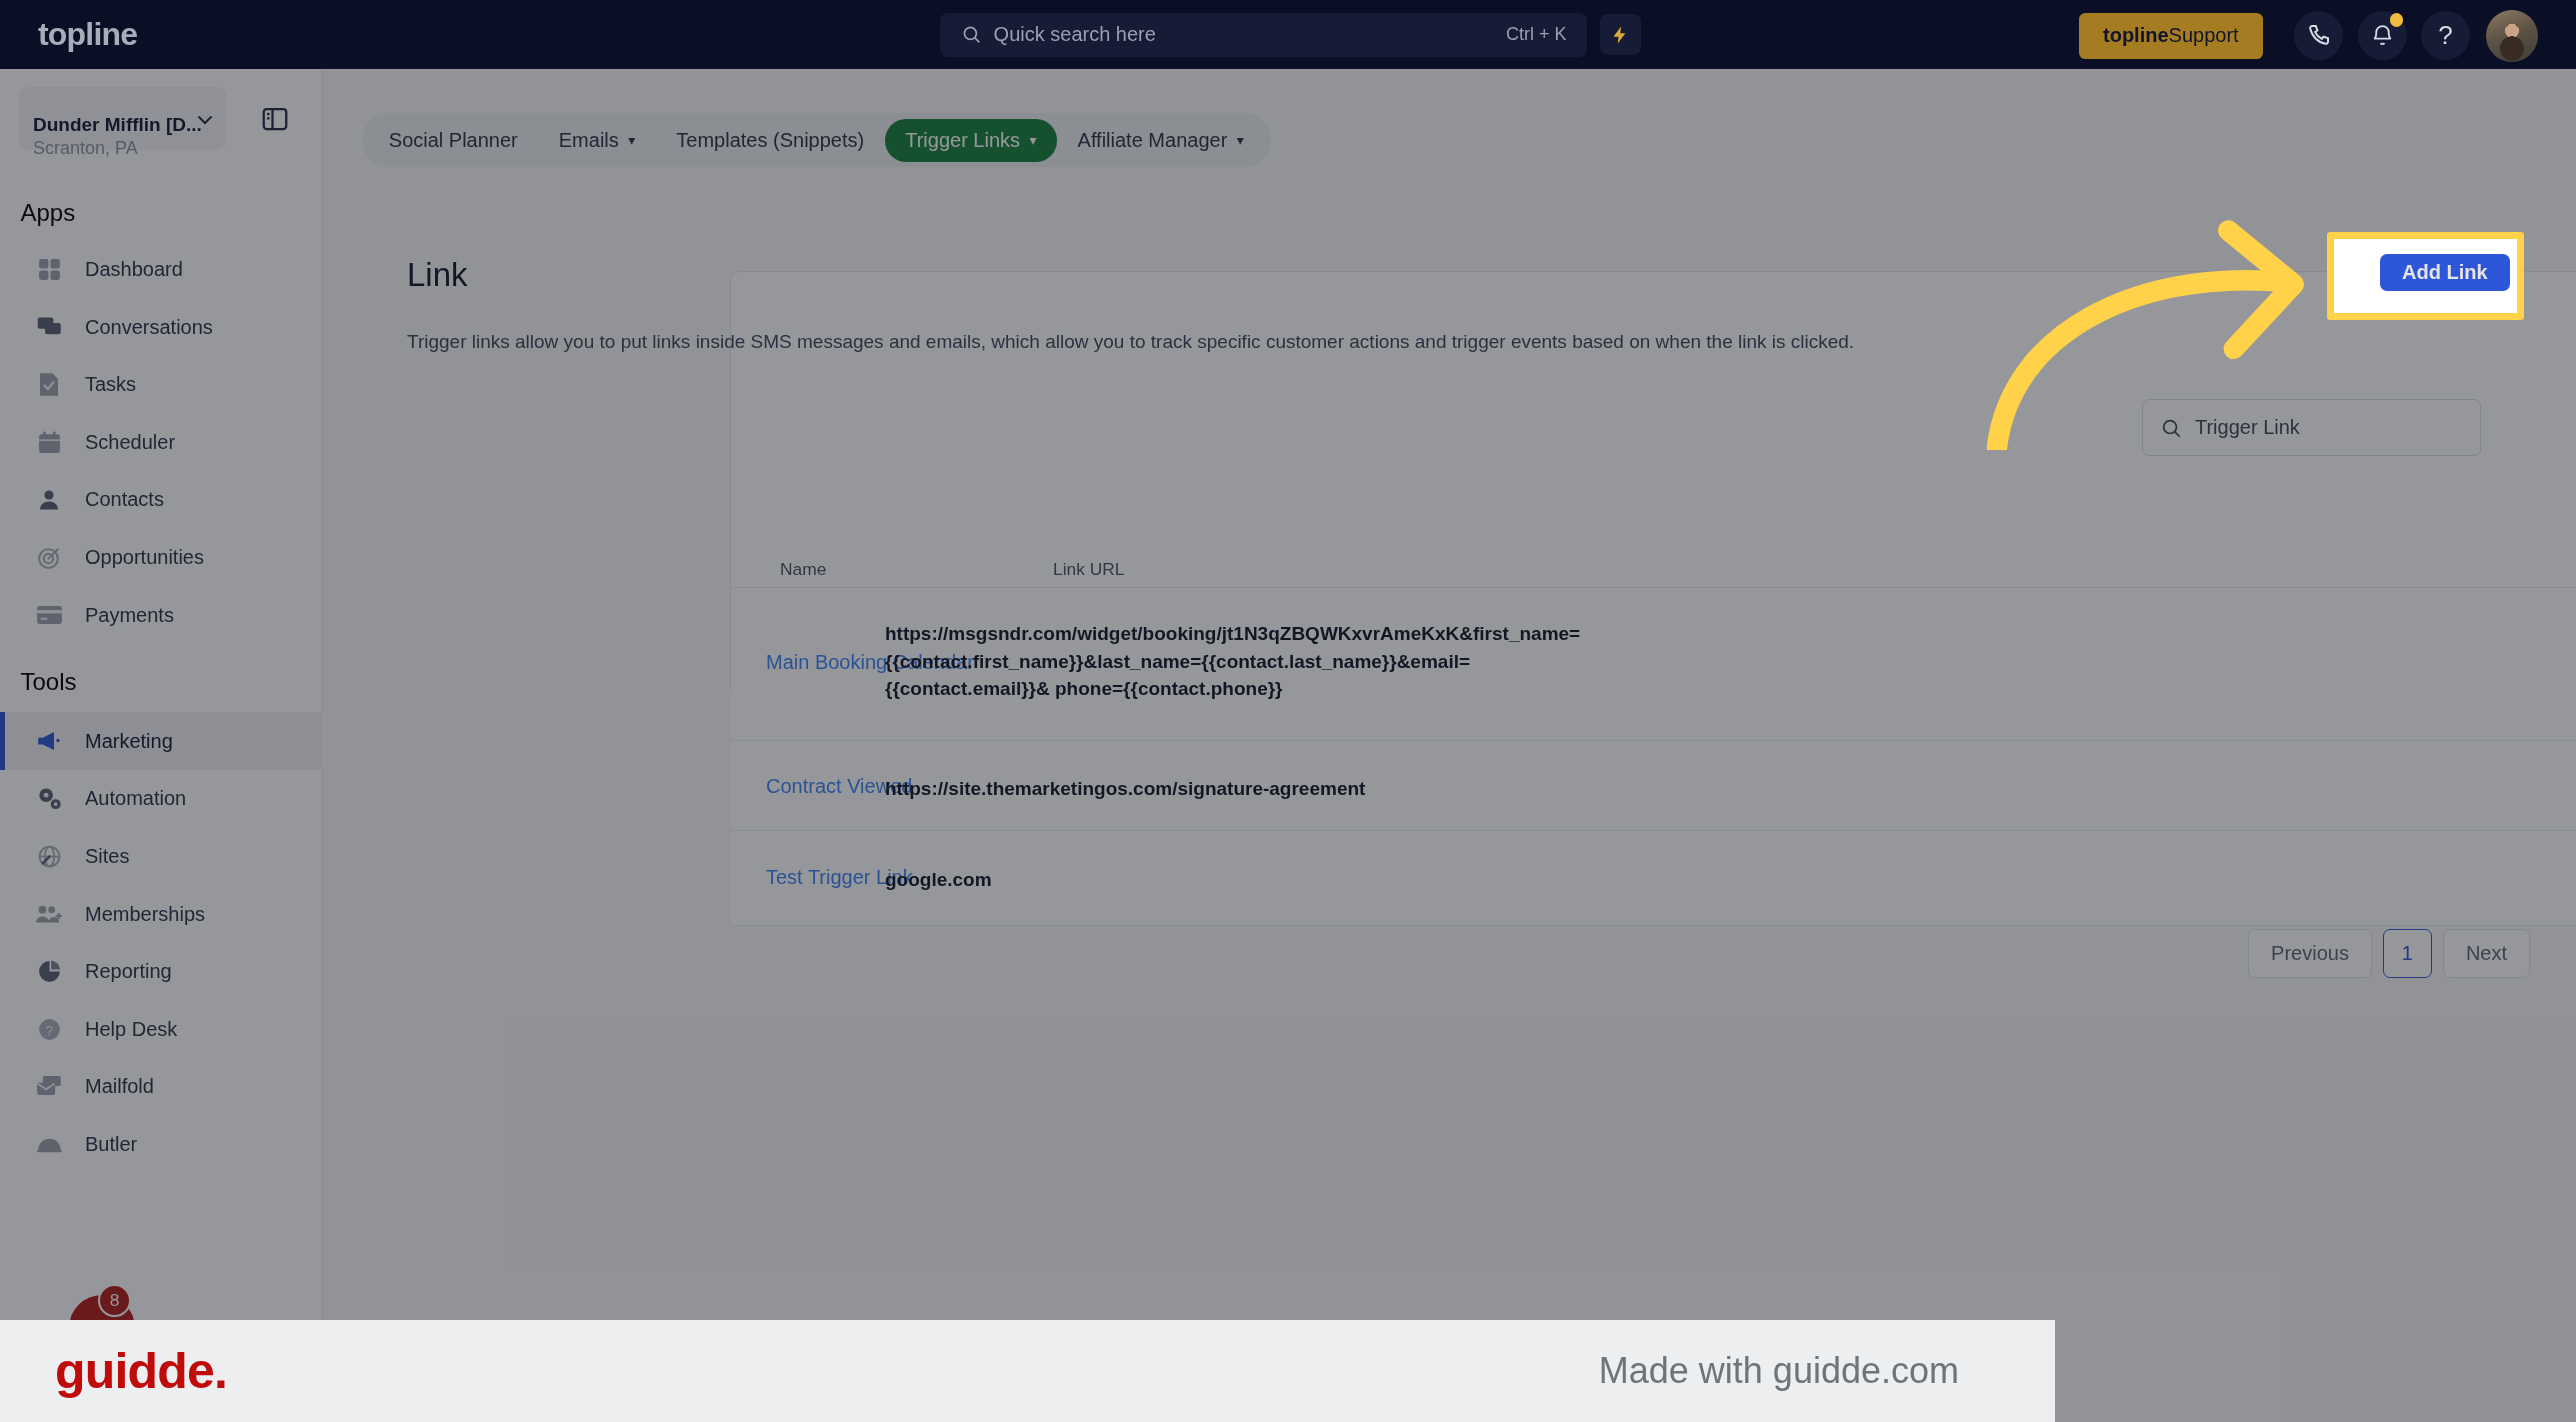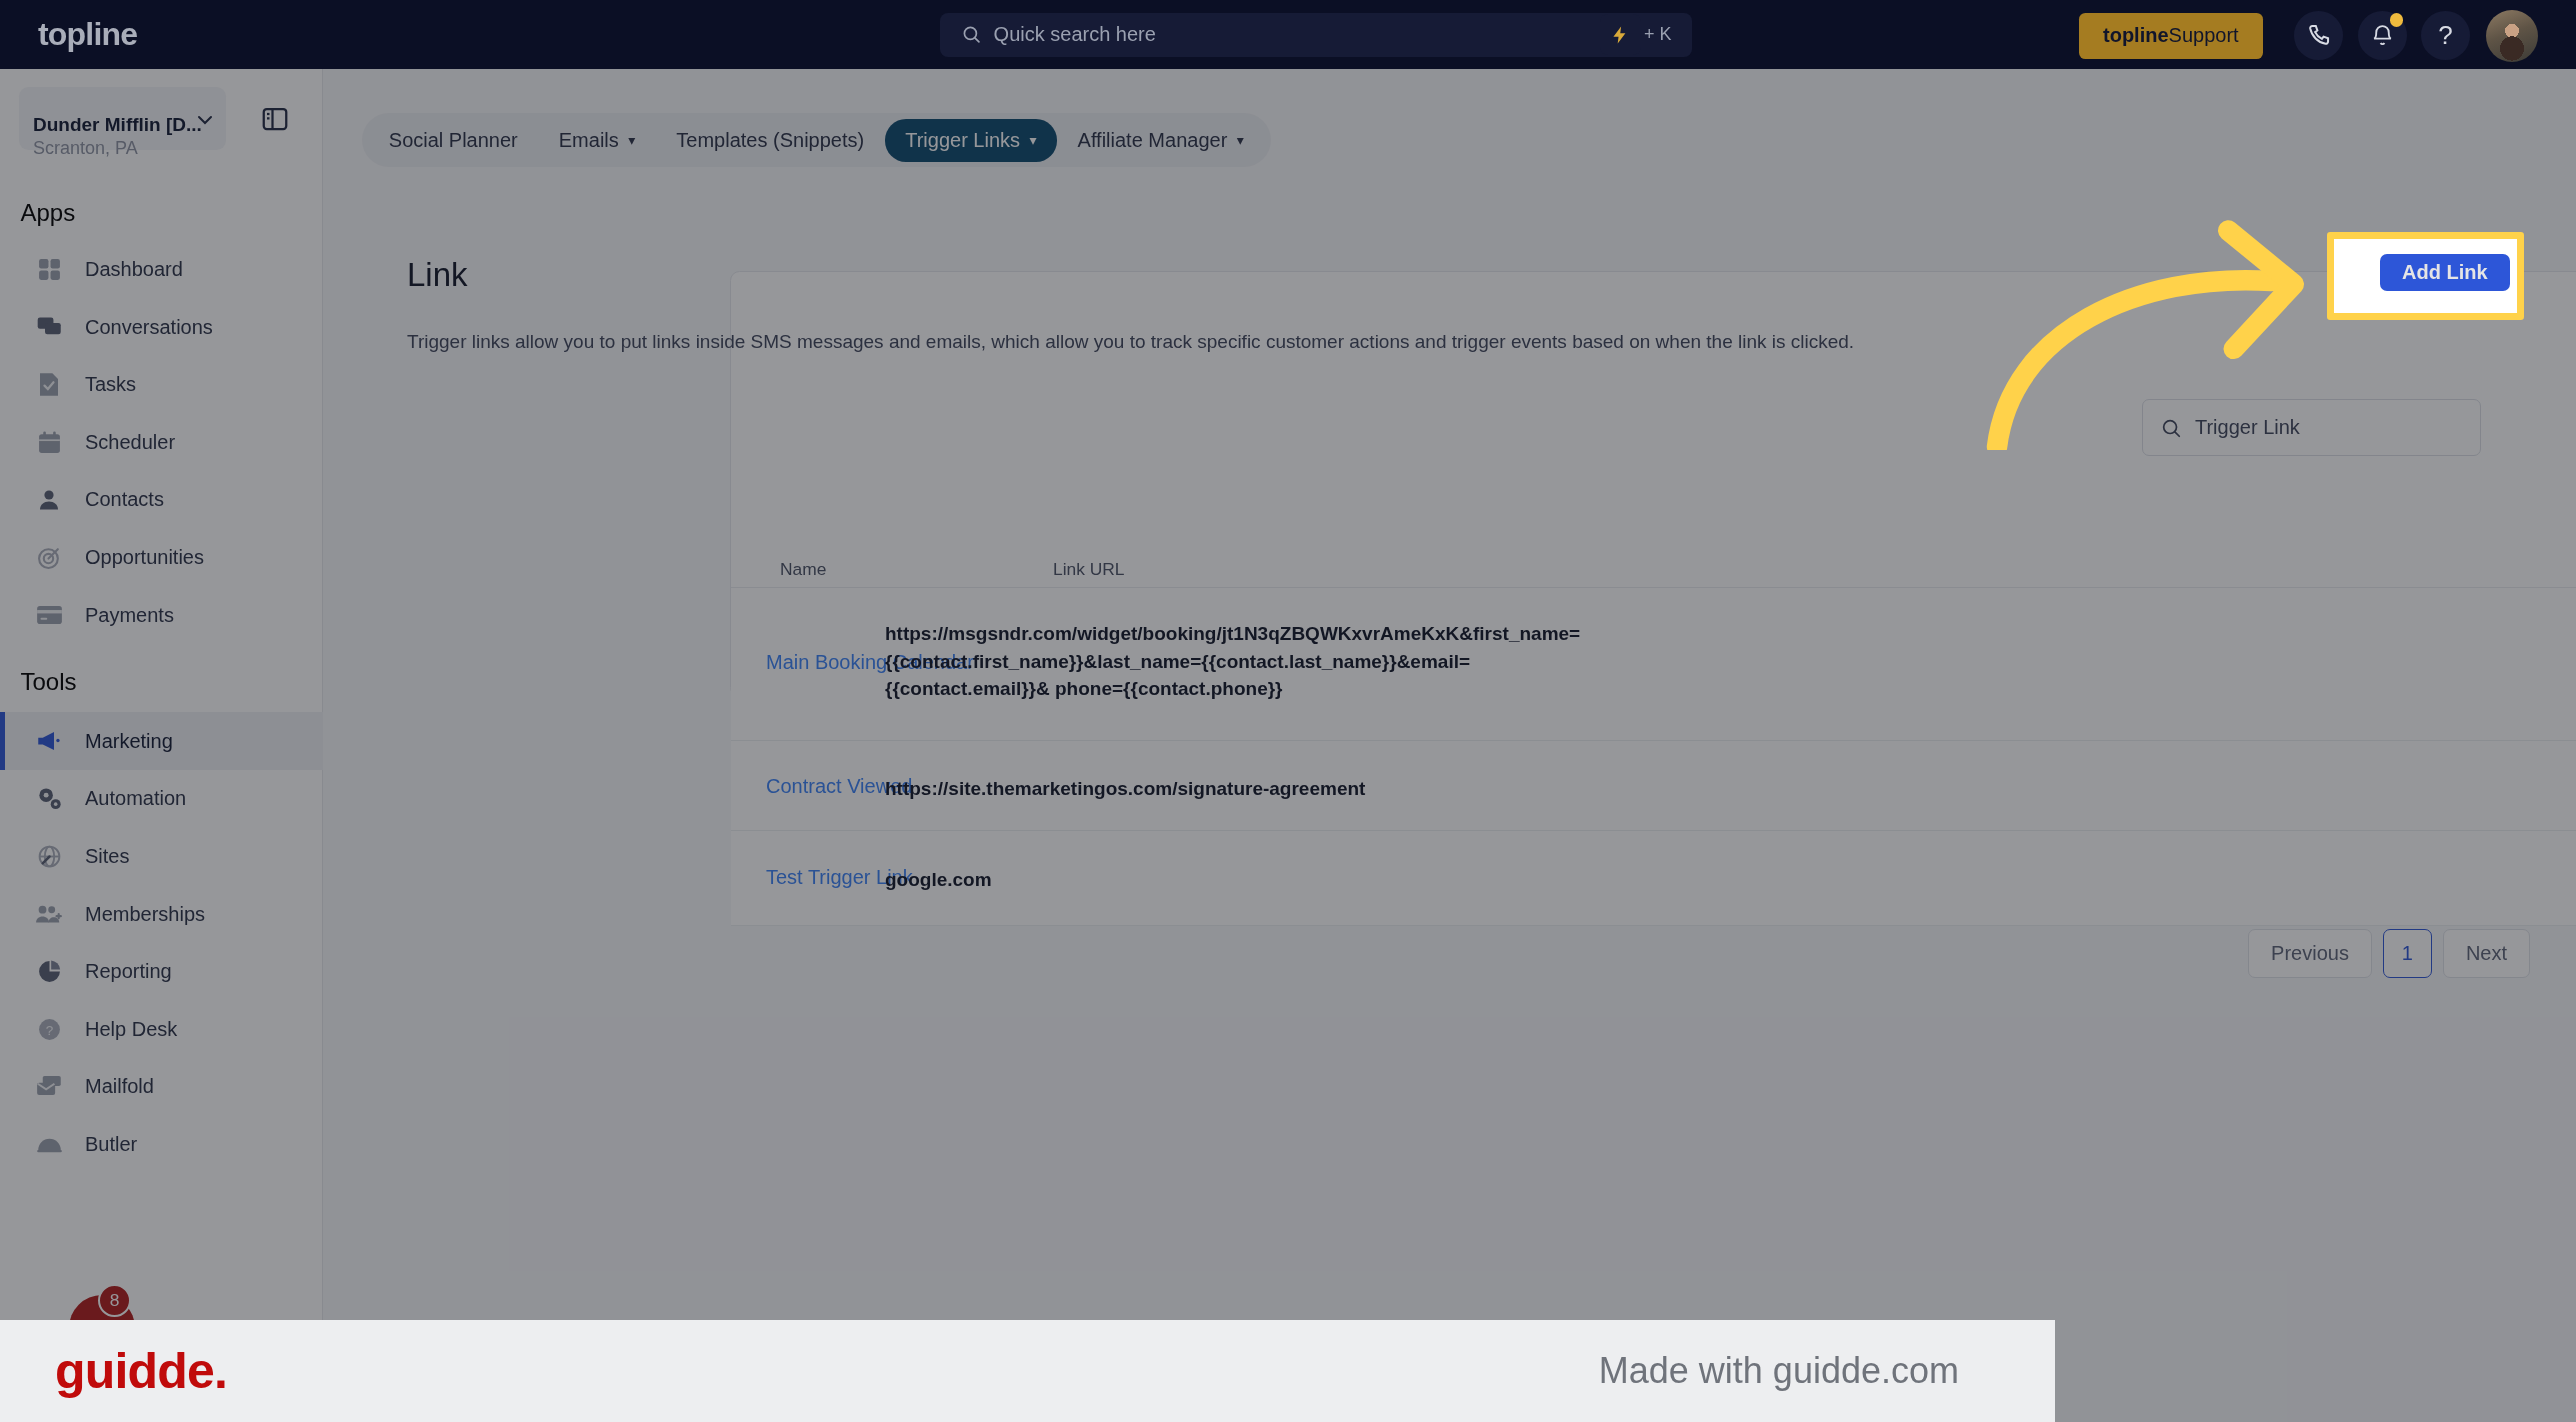--- a/index.html
+++ b/index.html
@@ -15,21 +15,21 @@
   .topbar {
     position: absolute; left:0; top:0; width:2576px; height:69px;
     background:#0b0f25; display:flex; align-items:center; z-index:40;
   }
   .brand {
     position:absolute; left:38px; top:0; height:69px;
     display:flex; align-items:center;
     font-size:32px; font-weight:700; color:#a9adb9; letter-spacing:-0.8px;
   }
   .search-wrap {
-    position:absolute; left:940px; top:12.6px; width:752px; height:44px;
+    position:absolute; left:940px; top:12.6px; width:647px; height:44px;
     background:#161b36; border-radius:8px;
     display:flex; align-items:center; padding:0 20.5px;
   }
   .search-ic { width:20.5px; height:20.5px; flex:0 0 20.5px; margin-right:12.6px; }
   .search-ph { color:#9aa0b0; font-size:20px; flex:1; }
   .search-kbd { color:#9aa0b0; font-size:18px; }
   .bolt-btn {
     position:absolute; left:1600px; top:14px; width:41px; height:41px;
     background:#161b36; border-radius:8px; display:flex;
     align-items:center; justify-content:center;
@@ -101,21 +101,21 @@
   .main { position:absolute; left:323px; top:69px; width:2253px; height:1353px; background:#f6f7f9; }
   .tabbar {
     position:absolute; left:39px; top:44px; height:54px;
     background:#eceef2; border-radius:27px; display:flex; align-items:center; padding:0 6.3px;
   }
   .tab {
     height:43px; padding:0 20.5px; border-radius:21px;
     display:flex; align-items:center; gap:9.5px;
     font-size:20px; color:#2b3248; white-space:nowrap;
   }
-  .tab.active { background:#0c4a6e; color:#ffffff; }
+  .tab.active { background:#15803d; color:#ffffff; }
   .tab .cv { font-size:14px; line-height:1; }
 
   .card {
     position:absolute; left:407px; top:202px; width:2122px; height:426px;
     background:#ffffff; border:0.8px solid #e6e8ed; border-radius:9.5px;
   }
   .page-title {
     position:absolute; left:407px; top:256px; font-size:33px; font-weight:400; color:#111729;
   }
   .page-desc {

